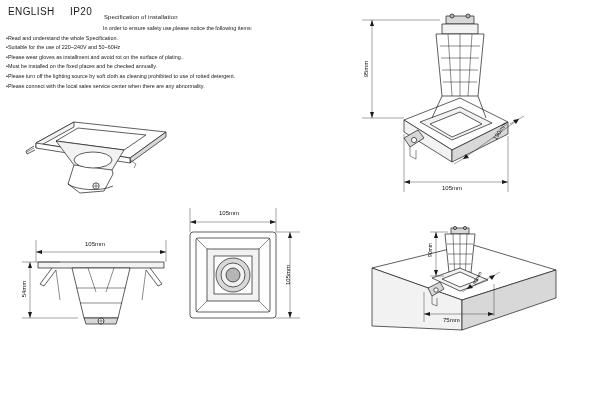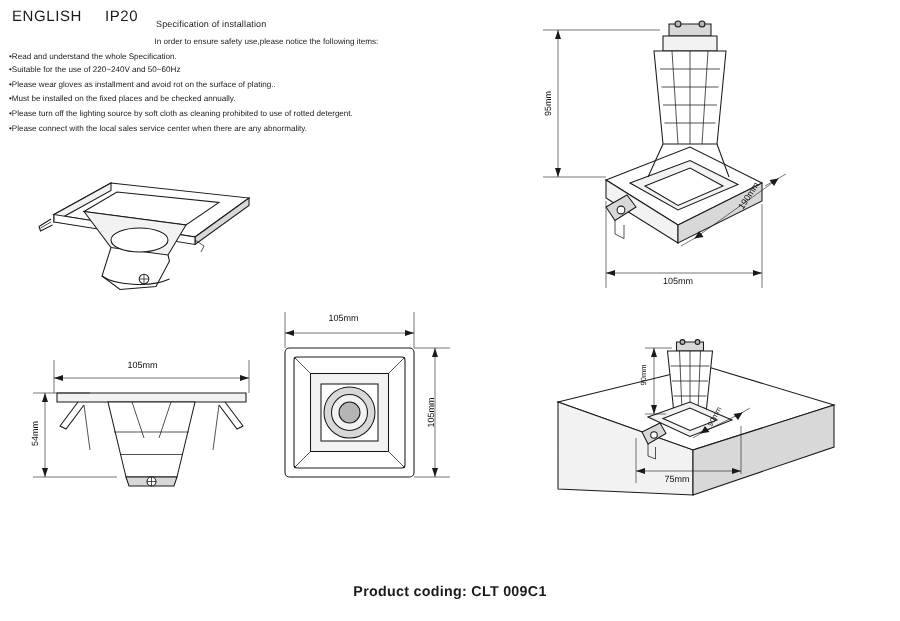--- a/index.html
+++ b/index.html
@@ -296,14 +296,13 @@
   <div class="dim vert" style="left:278px; top:272px;">105mm</div>
 
   <div class="dim vert" style="left:358px; top:66px;">95mm</div>
   <div class="dim" style="left:442px; top:185px;">105mm</div>
   <div class="dim rot" style="left:490px; top:128px;">190mm</div>
 
   <div class="dim" style="left:443px; top:317px;">75mm</div>
   <div class="dim vert" style="left:423px; top:247px; font-size:5px;">90mm</div>
   <div class="dim rot2" style="left:470px; top:275px; font-size:5px;">90mm</div>
 
-  <div class="footer">Product coding: CLT 009C1</div>
 </div>
 
 </body></html>

